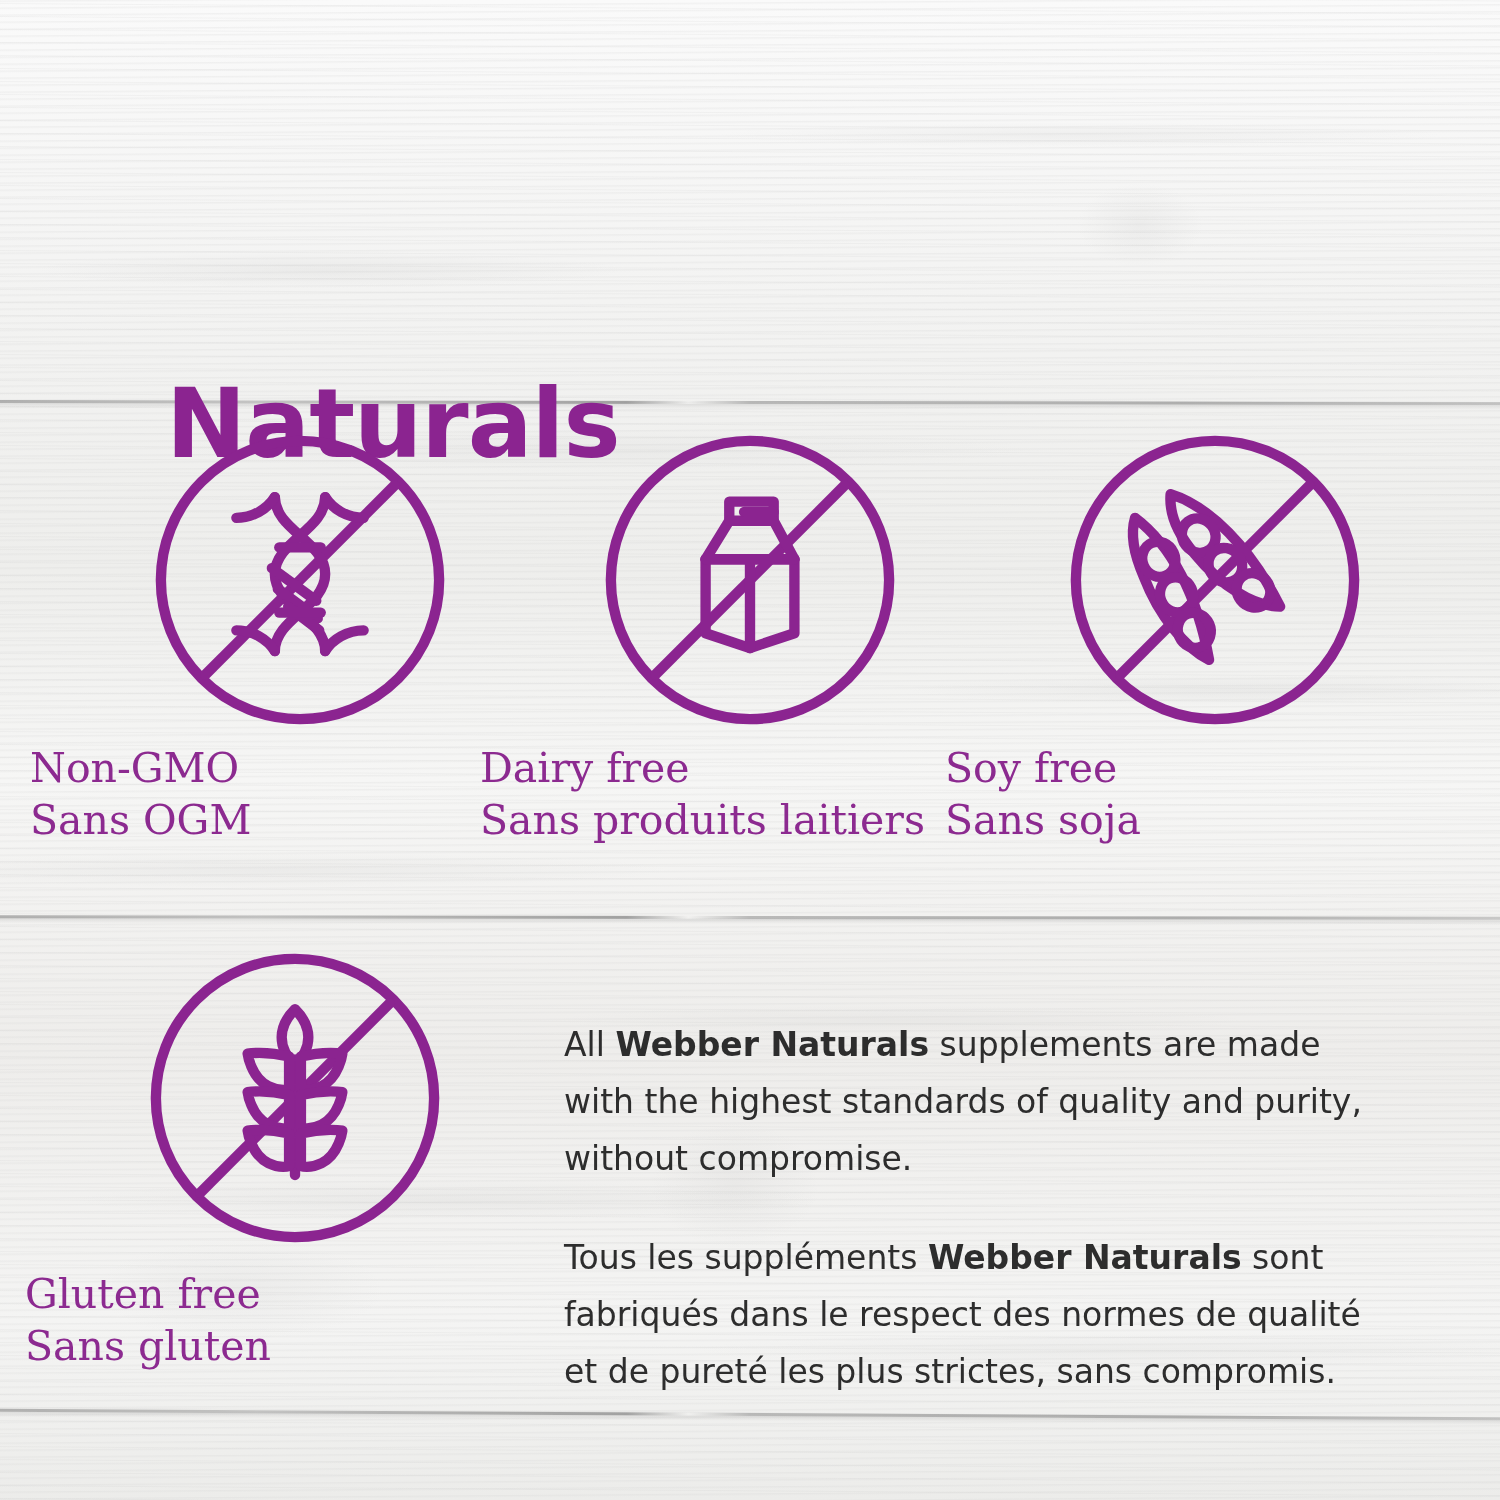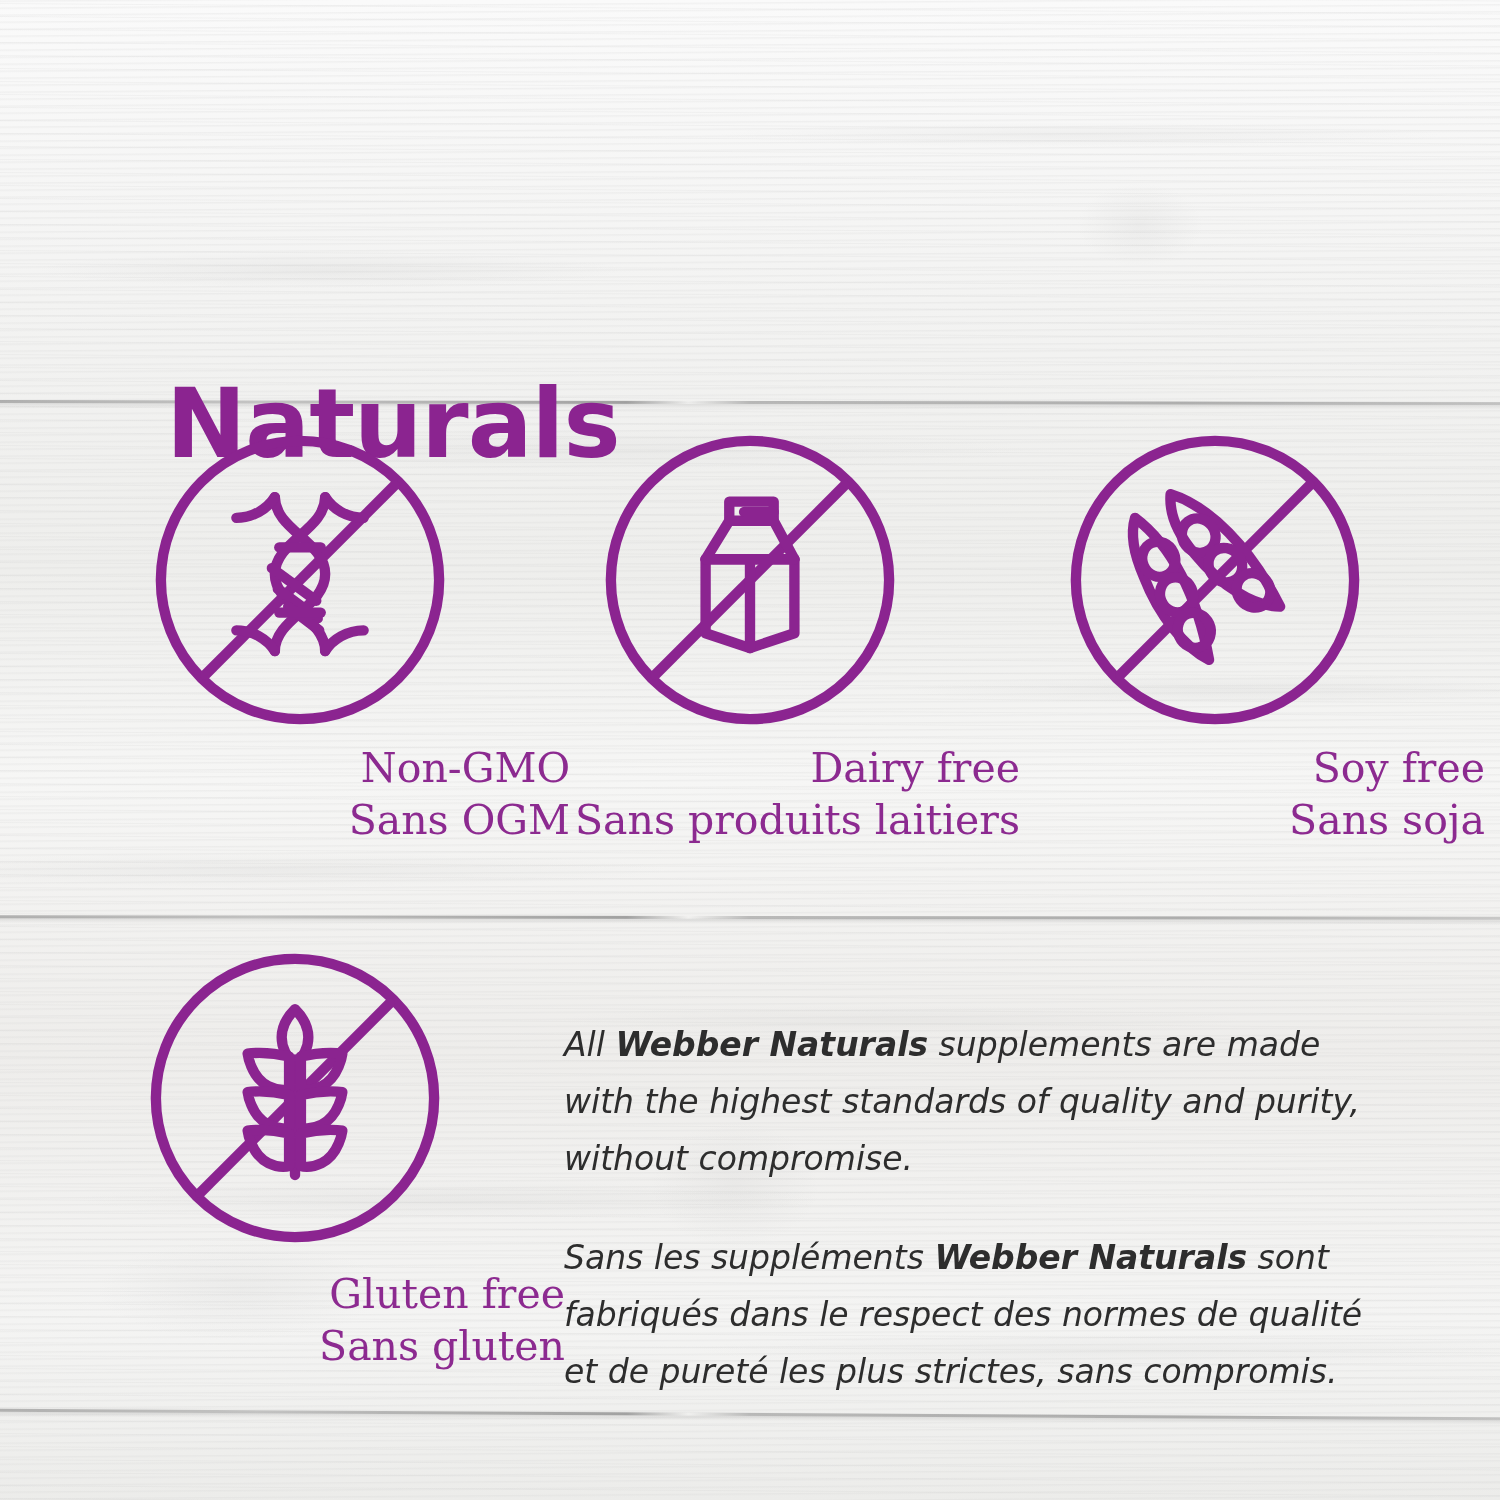--- a/index.html
+++ b/index.html
@@ -97,21 +97,21 @@
     font-weight: bold;
     font-size: 96px;
     line-height: 128px;
     letter-spacing: -1px;
     white-space: pre;
   }
 
   
   .tile {
     position: absolute;
-    text-align: right;
+    text-align: left;
   }
   .tile .icon-wrap {
     width: 296px;
     height: 296px;
     margin: 0 auto;
   }
   .tile .icon-wrap svg { display: block; width: 100%; height: 100%; }
 
   .tile-label {
     margin-top: 14px;
@@ -133,21 +133,20 @@
   
   .copy {
     position: absolute;
     left: 564px;
     top: 1016px;
     width: 800px;
     color: #2d2d2d;
     font-family: "DejaVu Sans", sans-serif;
     font-size: 33px;
     line-height: 57px;
-    font-style: italic;
   }
   .copy p { margin: 0; }
   .copy p + p { margin-top: 42px; }
   .copy b { font-weight: bold; }
 </style>
 </head>
 <body>
 
 <div id="page">
 
@@ -250,17 +249,17 @@
           <path d="M96 98 C80 94, 68 96, 68 96 C68 96, 70 112, 82 118 C90 122, 96 120, 96 120 Z"></path>
           <path d="M96 124 C80 120, 68 122, 68 122 C68 122, 70 138, 82 144 C90 148, 96 146, 96 146 Z"></path>
         </svg>
       </div>
       <div class="tile-label">Gluten free
 Sans gluten</div>
     </div>
 
     <div class="copy">
       <p><span>All </span><b>Webber Naturals</b><span> supplements are made with the highest standards of quality and purity, without compromise.</span></p>
-      <p><span>Sans les suppléments </span><b>Webber Naturals</b><span> sont fabriqués dans le respect des normes de qualité et de pureté les plus strictes, sans compromis.</span></p>
+      <p><span>Tous les suppléments </span><b>Webber Naturals</b><span> sont fabriqués dans le respect des normes de qualité et de pureté les plus strictes, sans compromis.</span></p>
     </div>
 
   </div>
 </div>
 
 </body></html>

